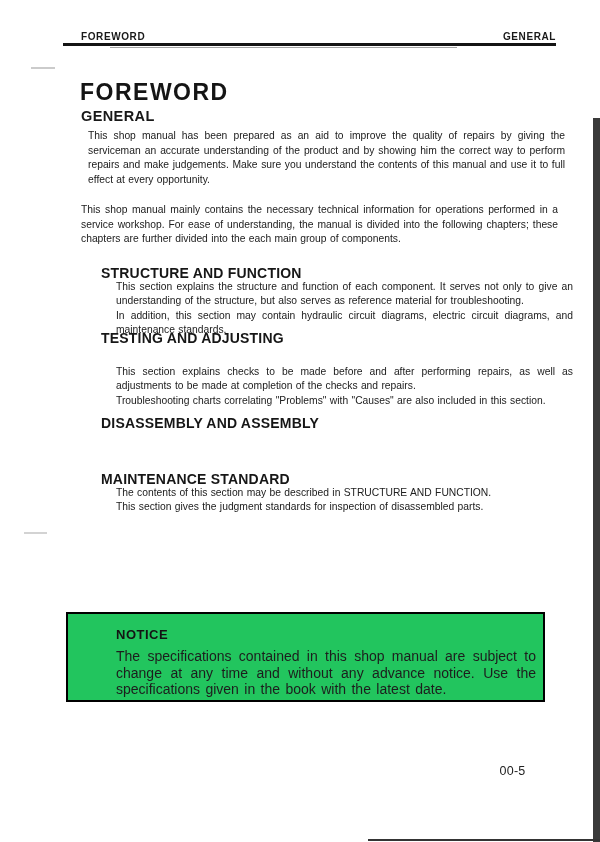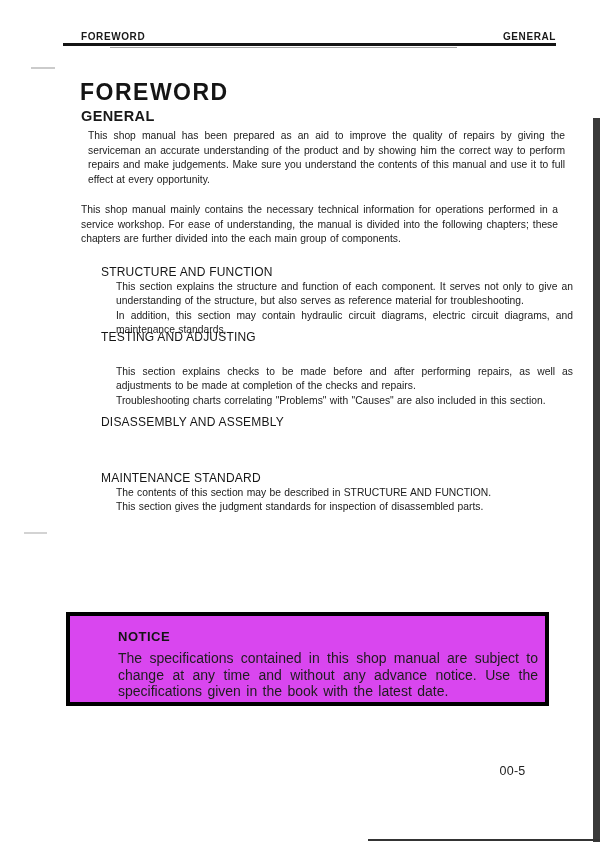--- a/index.html
+++ b/index.html
@@ -16,24 +16,24 @@
   .abs{position:absolute;padding-left:17px;}
   .hdr-label{font-size:10px;font-weight:bold;letter-spacing:0.6px;color:#1a1a1a;}
   .rule{background:#141414;height:2.5px;}
   .rule-shadow{background:#555;height:1px;opacity:0.55;}
   .doc-title{font-size:23px;font-weight:bold;letter-spacing:1.5px;color:#151515;}
   .doc-subtitle{font-size:14.5px;font-weight:bold;letter-spacing:0.4px;color:#181818;}
   .body-text{
     font-size:10.3px;line-height:14.6px;text-align:justify;
     color:#202020;word-spacing:0.5px;
   }
-  .sec-heading{font-size:12px;font-weight:normal;letter-spacing:0.2px;color:#161616;text-align:center;}
+  .sec-heading{font-size:14px;font-weight:bold;letter-spacing:0.2px;color:#161616;text-align:center;}
   .sec-body{font-size:10.3px;line-height:14.4px;text-align:justify;color:#202020;word-spacing:0.5px;}
   .sec-body p{margin:0;padding:0;}
-  .notice-box{border:4px solid #000000;background:#d946ef;}
+  .notice-box{border:2px solid #000000;background:#22c55e;}
   .notice-heading{font-size:13px;font-weight:bold;letter-spacing:0.5px;color:#141414;}
   .notice-body{font-size:14px;line-height:16.6px;text-align:justify;word-spacing:1.5px;color:#1d1d1d;}
   .page-num{font-size:12.5px;color:#222;text-align:center;letter-spacing:0.3px;}
   .scan-vline{background:#3a3a3a;width:2px;}
   .scan-hline{background:#343434;height:2.5px;}
   .speck{background:#a8a8a8;}
 </style>
 </head>
 <body>
 

